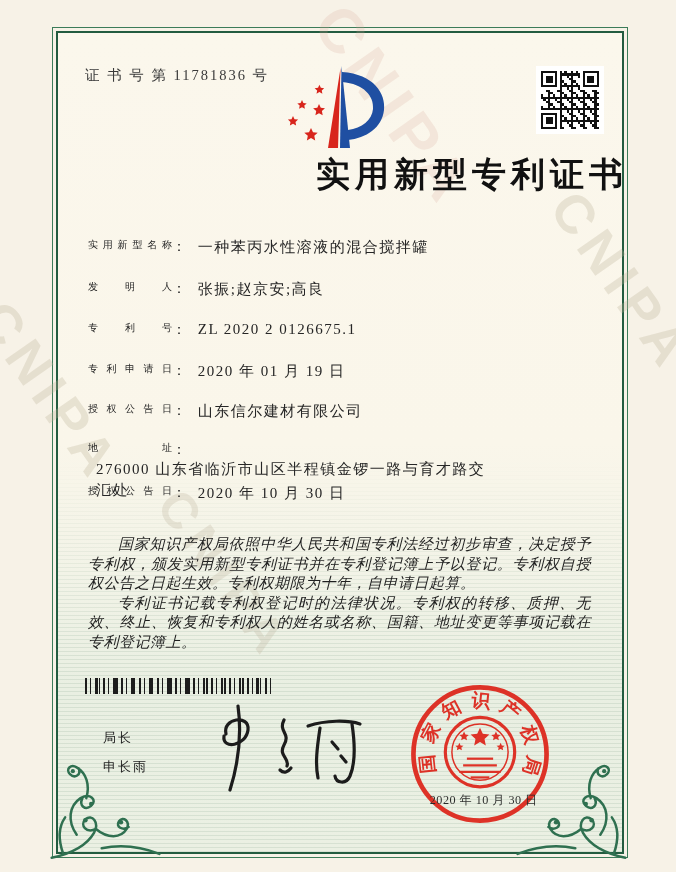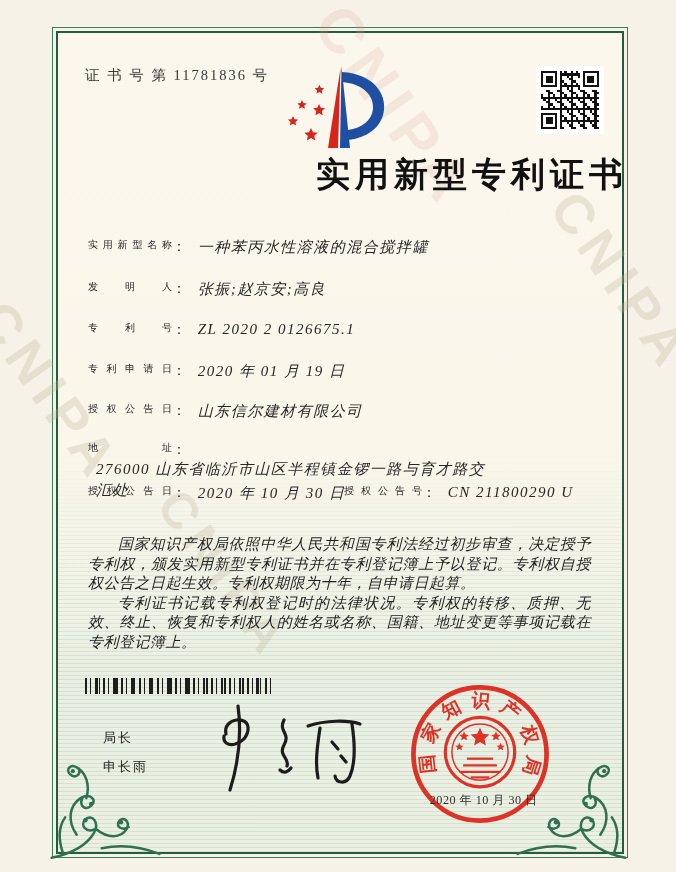--- a/index.html
+++ b/index.html
@@ -36,21 +36,21 @@
 
   .title { position:absolute; left:52px; top:152px; width:576px; text-align:right;
     font-size:34px; font-weight:700; letter-spacing:5px; color:#111; }
 
   
   .fields { position:absolute; left:88px; top:0; width:508px; }
   .frow { position:absolute; left:0; font-size:15px; color:#262626; white-space:nowrap; }
   .flabel { display:inline-block; width:84px; text-align:justify; text-align-last:justify;
     font-size:10px; vertical-align:top; color:#262626; }
   .fcolon { display:inline-block; vertical-align:top; font-size:14px; }
-  .fvalue { display:inline-block; margin-left:8px; letter-spacing:1.5px; vertical-align:top;font-style:italic; }
+  .fvalue { display:inline-block; margin-left:8px; letter-spacing:1.5px; vertical-align:top; }
   .frow.wrap { white-space:normal; }
   .frow.wrap .fvalue { max-width:404px; line-height:21px; }
   .pair2 { position:absolute; left:256px; top:0; white-space:nowrap; }
   .pair2 .flabel { width:78px; }
 
   
   .body-text { position:absolute; left:88px; top:511px; width:503px; font-size:15px;
     line-height:19.5px; text-align:justify; font-style:italic; color:#1f1f1f;margin-top:24px; }
   .body-text p { text-indent:2em; letter-spacing:0.5px; }
 
@@ -415,24 +415,20 @@
         <span class="flabel">授权公告日</span><span class="fcolon">：</span>
         <span class="fvalue">山东信尔建材有限公司</span>
       </div>
       <div class="frow wrap" style="top:441px">
         <span class="flabel">地址</span><span class="fcolon">：</span>
         <span class="fvalue">276000 山东省临沂市山区半程镇金锣一路与育才路交汇处</span>
       </div>
       <div class="frow" style="top:484px">
         <span class="flabel">授权公告日</span><span class="fcolon">：</span>
         <span class="fvalue">2020 年 10 月 30 日</span>
-        <span class="pair2">
-          <span class="flabel">授权公告号</span><span class="fcolon">：</span>
-          <span class="fvalue">CN 211800290 U</span>
-        </span>
       </div>
     </div>
 
     <div class="body-text">
       <p>国家知识产权局依照中华人民共和国专利法经过初步审查，决定授予专利权，颁发实用新型专利证书并在专利登记簿上予以登记。专利权自授权公告之日起生效。专利权期限为十年，自申请日起算。</p>
       <p>专利证书记载专利权登记时的法律状况。专利权的转移、质押、无效、终止、恢复和专利权人的姓名或名称、国籍、地址变更等事项记载在专利登记簿上。</p>
     </div>
 
     <div class="barcode"></div>
 

